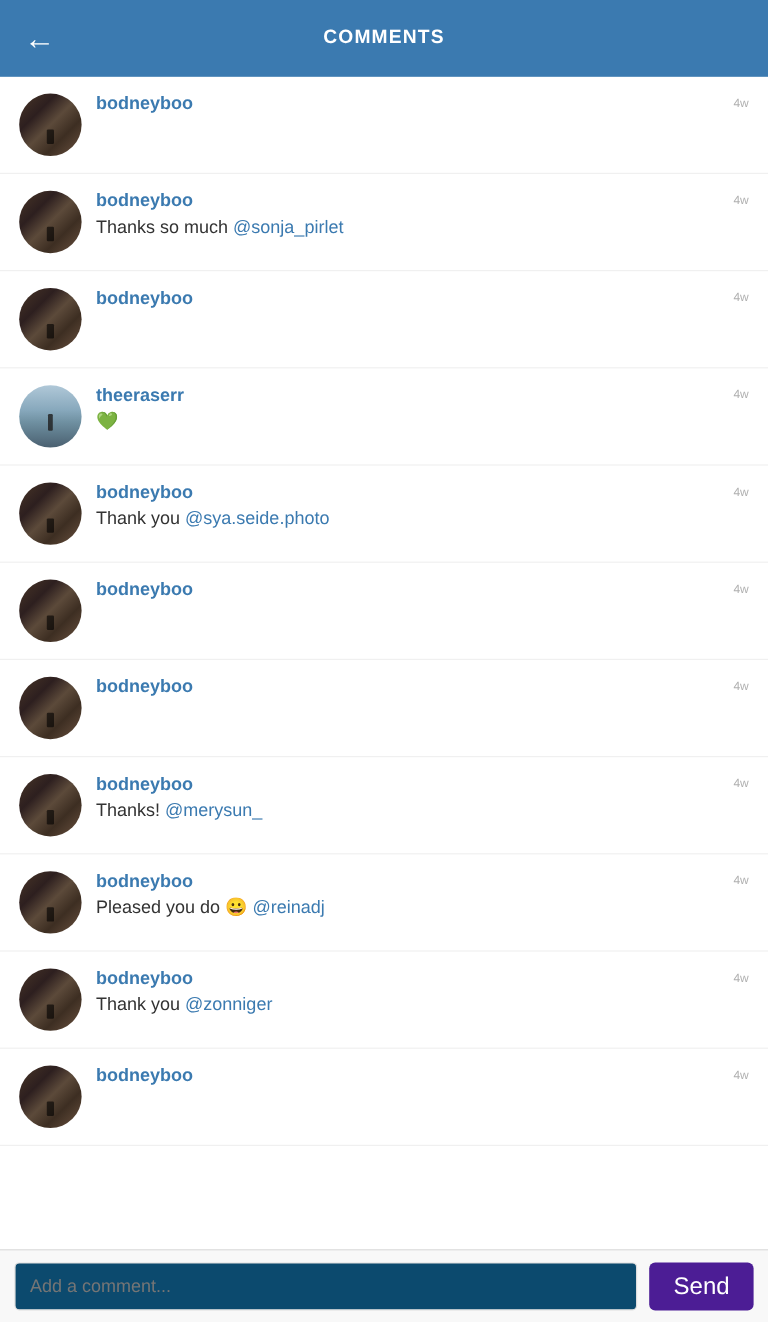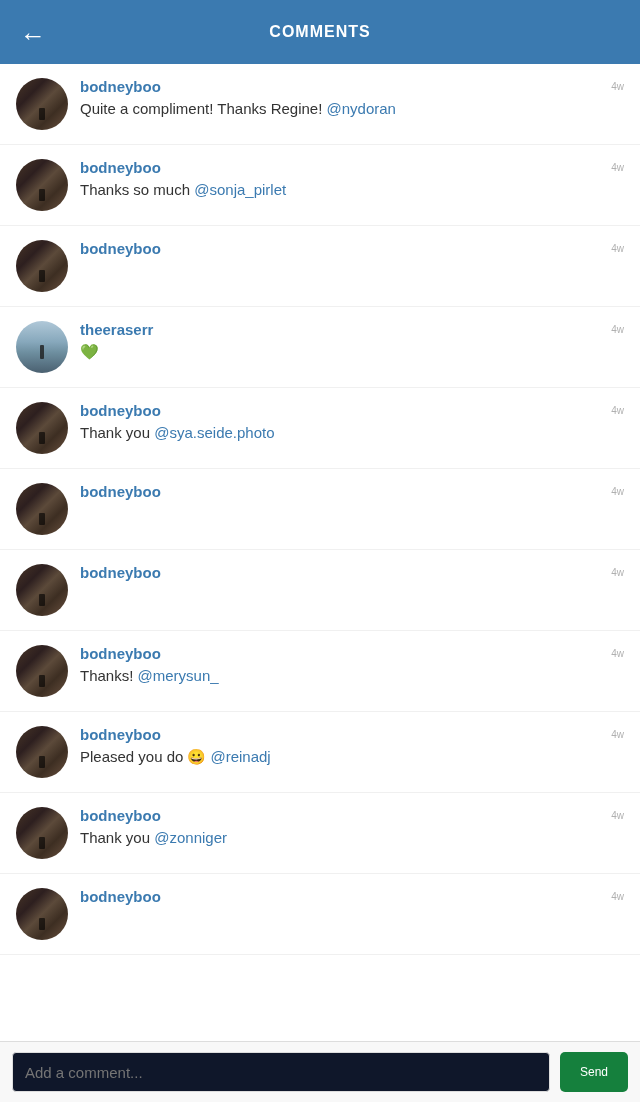--- a/index.html
+++ b/index.html
@@ -138,54 +138,53 @@
     }
 
     .comment-input {
       flex: 1;
       height: 40px;
       border: 1px solid #ddd;
       border-radius: 4px;
       padding: 0 12px;
       font-size: 15px;
       color: #999;
-      background: #0f172a;
+      background: #0c4a6e;
       outline: none;
     }
 
     .send-button {
       margin-left: 10px;
       height: 40px;
       padding: 0 20px;
-      background: #15803d;
+      background: #4c1d95;
       color: #fff;
       border: none;
       border-radius: 5px;
-      font-size: 12px;
+      font-size: 20px;
       font-weight: 500;
       cursor: pointer;
     }
   </style>
 </head>
 <body>
 
 <div class="header">
   <span class="header-back">←</span>
   <span class="header-title">COMMENTS</span>
 </div>
 
 <div class="comments-list" id="comments-container">
 <div class="comment-item">
       <div class="avatar avatar-bodneyboo"></div>
       <div class="comment-body">
         <div class="comment-header">
           <span class="comment-username">bodneyboo</span>
           <span class="comment-time">4w</span>
         </div>
-        <div class="comment-text">Quite a compliment! Thanks Regine! <span class="mention">@nydoran</span></div>
       </div>
     </div>
     <div class="comment-item">
       <div class="avatar avatar-bodneyboo"></div>
       <div class="comment-body">
         <div class="comment-header">
           <span class="comment-username">bodneyboo</span>
           <span class="comment-time">4w</span>
         </div>
         <div class="comment-text">Thanks so much <span class="mention">@sonja_pirlet</span></div>

